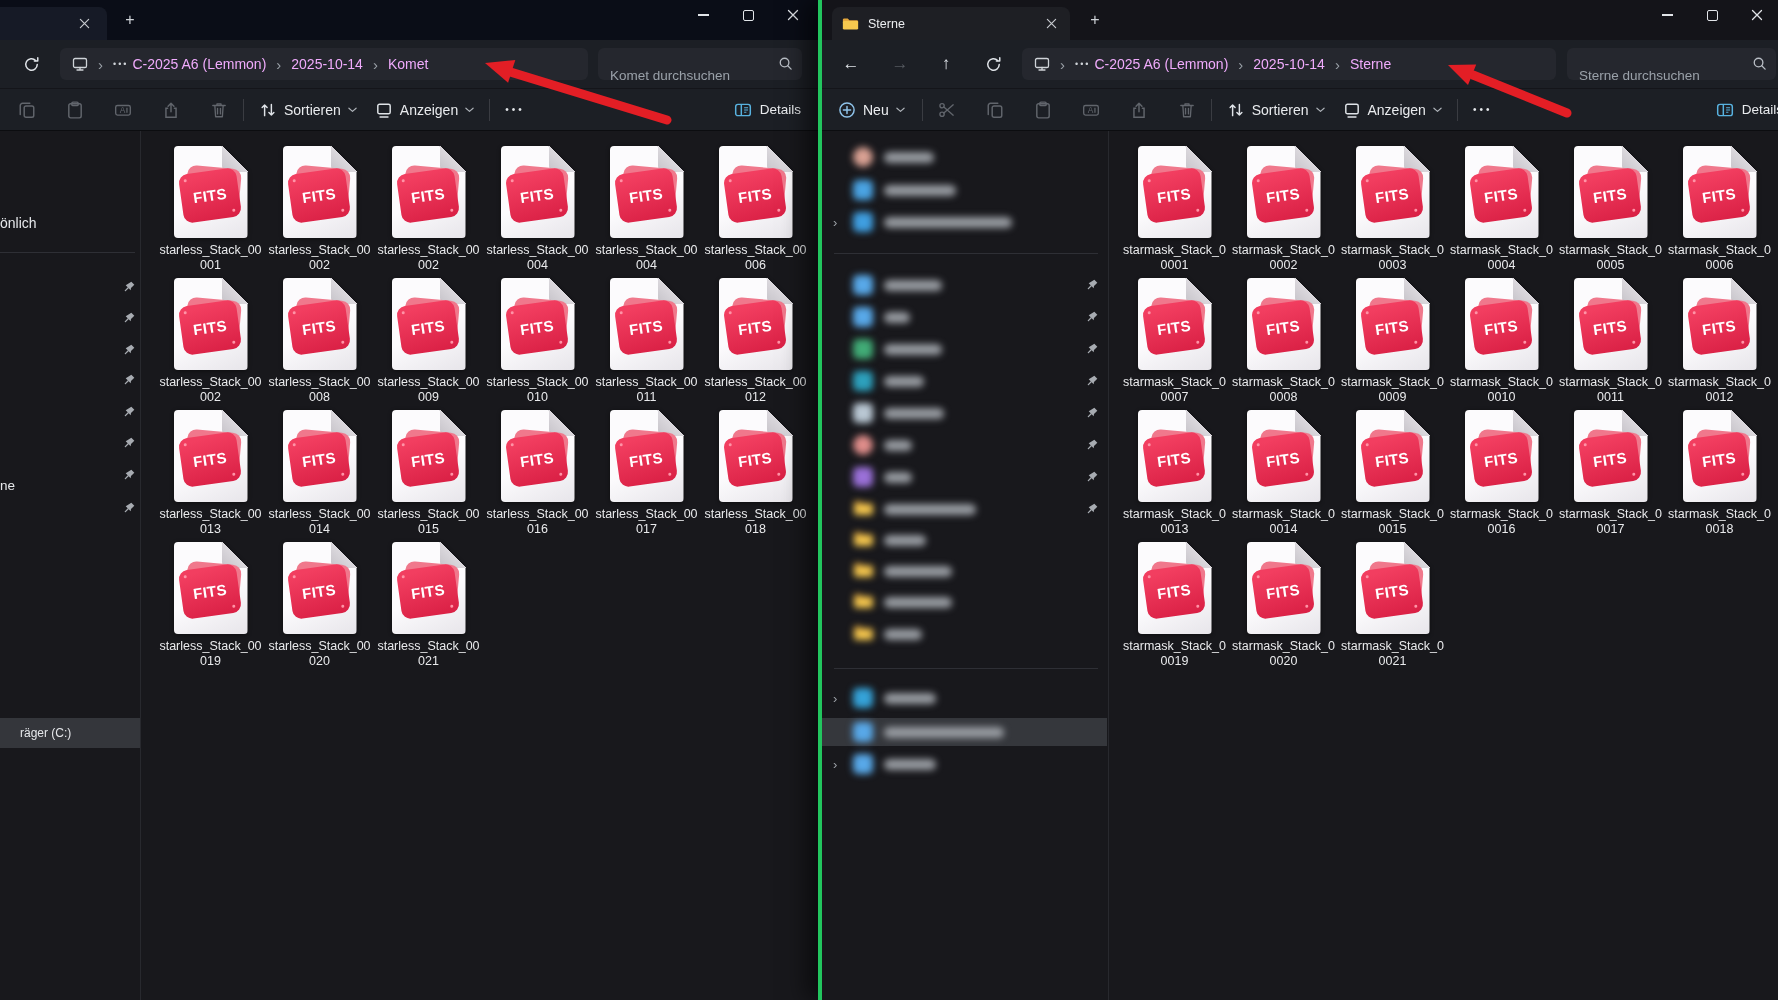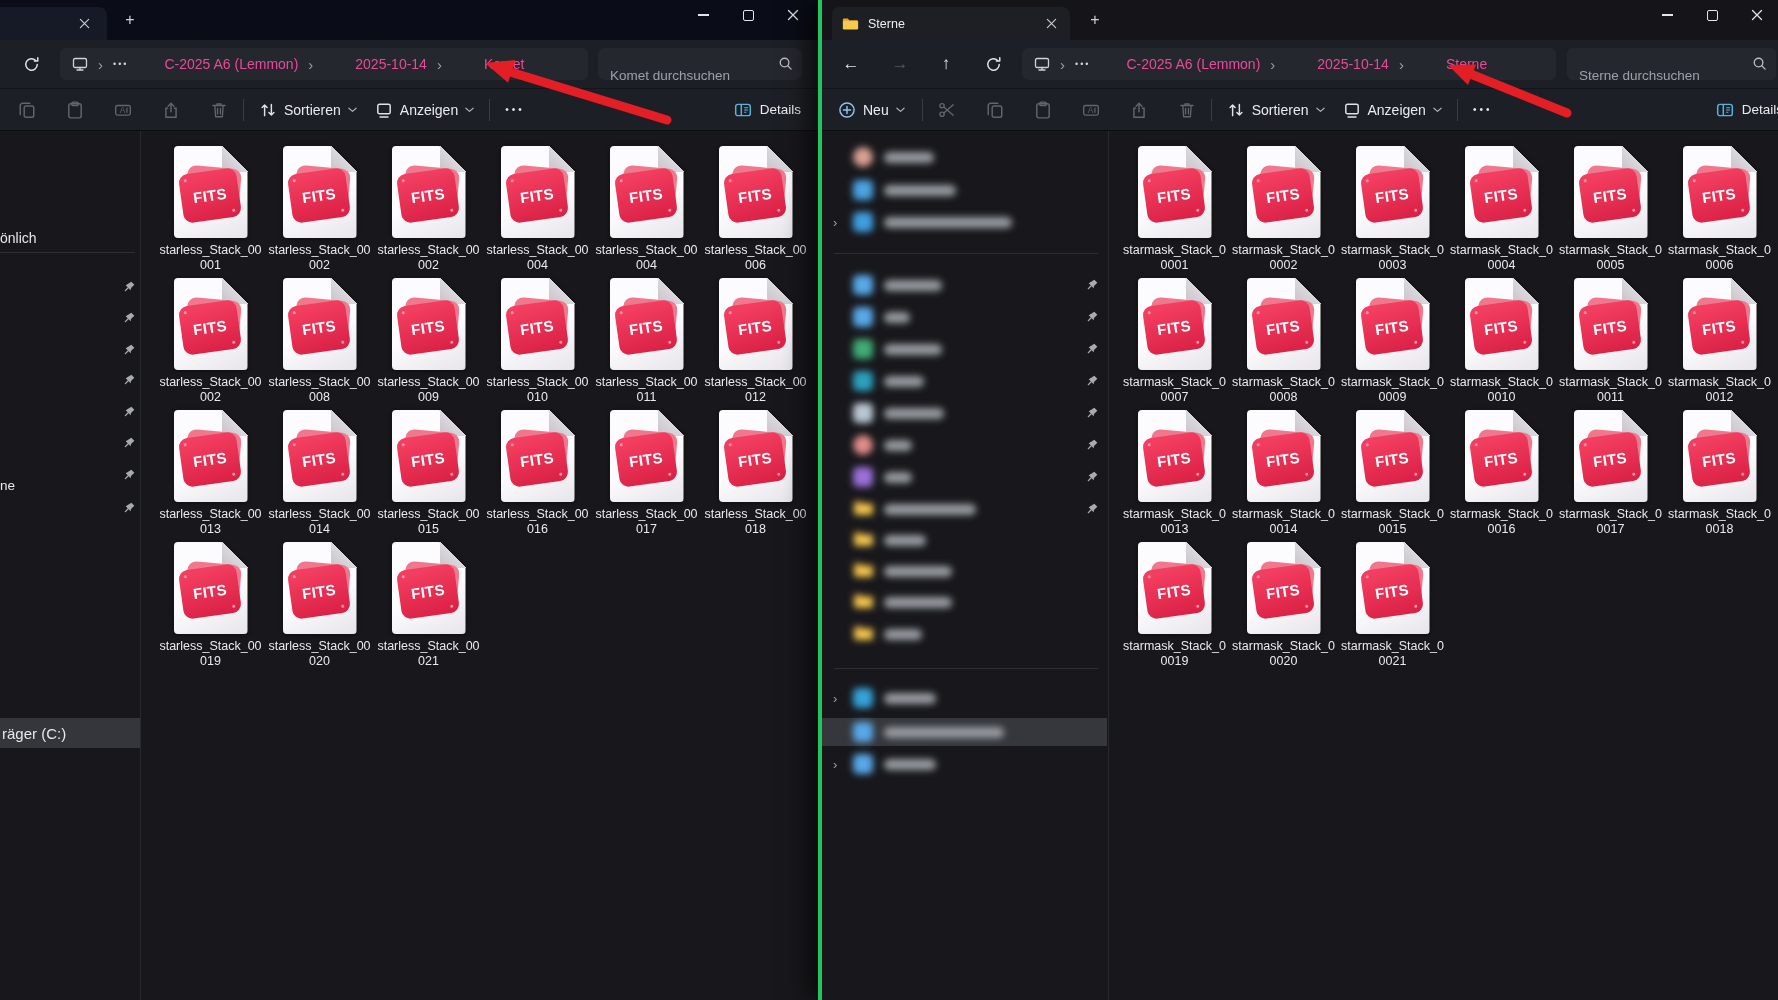--- a/index.html
+++ b/index.html
@@ -36,21 +36,21 @@
 
   
   .navbar{position:absolute;top:40px;left:0;right:0;height:48px;background:#1c1f25;}
   .nav-ico{position:absolute;top:14px;width:20px;height:20px;display:flex;align-items:center;justify-content:center;font-size:17px;color:#dfe3e8;}
   .nav-ico.dim{color:#565a61;}
   .crumb-pill{position:absolute;top:8px;height:32px;background:#25272e;border-radius:6px;display:flex;align-items:center;padding:0 12px;box-sizing:border-box;font-size:14px;color:#e0e3e7;white-space:nowrap;overflow:hidden;}
   #win-left .crumb-pill{left:60px;width:528px;}
   #win-right .crumb-pill{left:200px;width:534px;}
   .crumb-sep{color:#9aa0a7;font-size:15px;margin:0 10px;}
   .crumb-dots{color:#cfd3d8;font-size:9px;letter-spacing:2px;margin-right:4px;}
-  .crumb-item{color:#ec4899;margin-left:32px;}
+  .crumb-item{color:#f0abfc;}
   .search-box{position:absolute;top:8px;height:32px;background:#25272e;border-radius:6px;}
   #win-left .search-box{left:598px;width:204px;}
   #win-right .search-box{left:745px;width:209px;}
   .search-box input{position:absolute;inset:0;background:transparent;border:none;outline:none;color:#dfe2e6;font-size:13.5px;padding:0 34px 0 12px;font-family:inherit;margin-top:22px;}
   .search-box input::placeholder{color:#9aa1a9;}
   .search-ico{position:absolute;right:9px;top:8px;width:15px;height:15px;color:#b9bec5;}
 
   
   .toolbar{position:absolute;top:88px;left:0;right:0;height:43px;background:#1c1f25;border-top:1px solid #14151a;border-bottom:1px solid #0c0d10;box-sizing:border-box;display:flex;align-items:center;}
   #win-left .toolbar{padding-left:18px;}
@@ -85,28 +85,28 @@
   .fits{width:74px;height:92px;position:relative;margin:0 auto;filter:drop-shadow(0 1px 2px rgba(0,0,0,.45));}
   .fits .page{position:absolute;inset:0;border-radius:4px;background:linear-gradient(155deg,#fcfbfd 55%,#e7e5ea);clip-path:polygon(0 0,48px 0,74px 26px,74px 92px,0 92px);}
   .fits .fold{position:absolute;top:0;right:0;width:26px;height:26px;background:linear-gradient(to bottom left,rgba(0,0,0,0) 49%,#dbd8dd 50%,#c6c3c9 100%);border-radius:0 0 0 6px;}
   .fits .badge-back{position:absolute;left:12px;top:21px;width:54px;height:47px;background:#f0788c;border-radius:9px;transform:rotate(5deg);}
   .fits .badge{position:absolute;left:7px;top:25px;width:58px;height:49px;background:linear-gradient(170deg,#f23e60 12%,#d91f44);border-radius:9px;transform:rotate(-8deg);display:flex;align-items:center;justify-content:center;font-weight:700;font-size:15px;color:#fff;letter-spacing:.3px;}
   .fits .badge::before{content:"";position:absolute;left:5px;top:5px;width:3px;height:3px;border-radius:50%;background:#ff93a6;}
   .fits .badge::after{content:"";position:absolute;right:6px;bottom:5px;width:3px;height:3px;border-radius:50%;background:#ff93a6;}
 
   
   .frag{position:absolute;color:#e6e8eb;white-space:nowrap;}
-  .frag-personal{left:0;top:99px;font-size:14px;}
+  .frag-personal{left:0;top:84px;font-size:14px;}
   .frag-ne{left:0;top:347px;font-size:13.5px;}
   .divider-h{position:absolute;height:1px;background:#2e2f35;}
   #win-left .divider-h{left:0;width:135px;top:121px;}
   .pin{position:absolute;width:14px;height:14px;color:#a7abb1;}
   #win-left .pin{left:122px;}
   .drive-row{position:absolute;left:0;top:587px;width:140px;height:30px;background:#34363b;display:flex;align-items:center;}
-  .drive-row span{font-size:15px;color:#e6e8eb;padding-left:2px;}
+  .drive-row span{font-size:12px;color:#e6e8eb;padding-left:20px;}
 
   
   .sb-row{position:absolute;left:0;right:1px;height:28px;display:flex;align-items:center;}
   .sb-row.selected{background:#35373c;}
   .sb-chevron{position:absolute;left:11px;color:#9ca1a7;font-size:13px;}
   .sb-blur{display:flex;align-items:center;gap:11px;margin-left:31px;filter:blur(3.5px);}
   .sb-icon{width:20px;height:20px;flex:0 0 auto;background:var(--c);}
   .sb-icon svg{display:none;width:21px;height:18px;color:var(--c);}
   .sb-icon.icon-circle{border-radius:50%;}
   .sb-icon.icon-square{border-radius:5px;}

